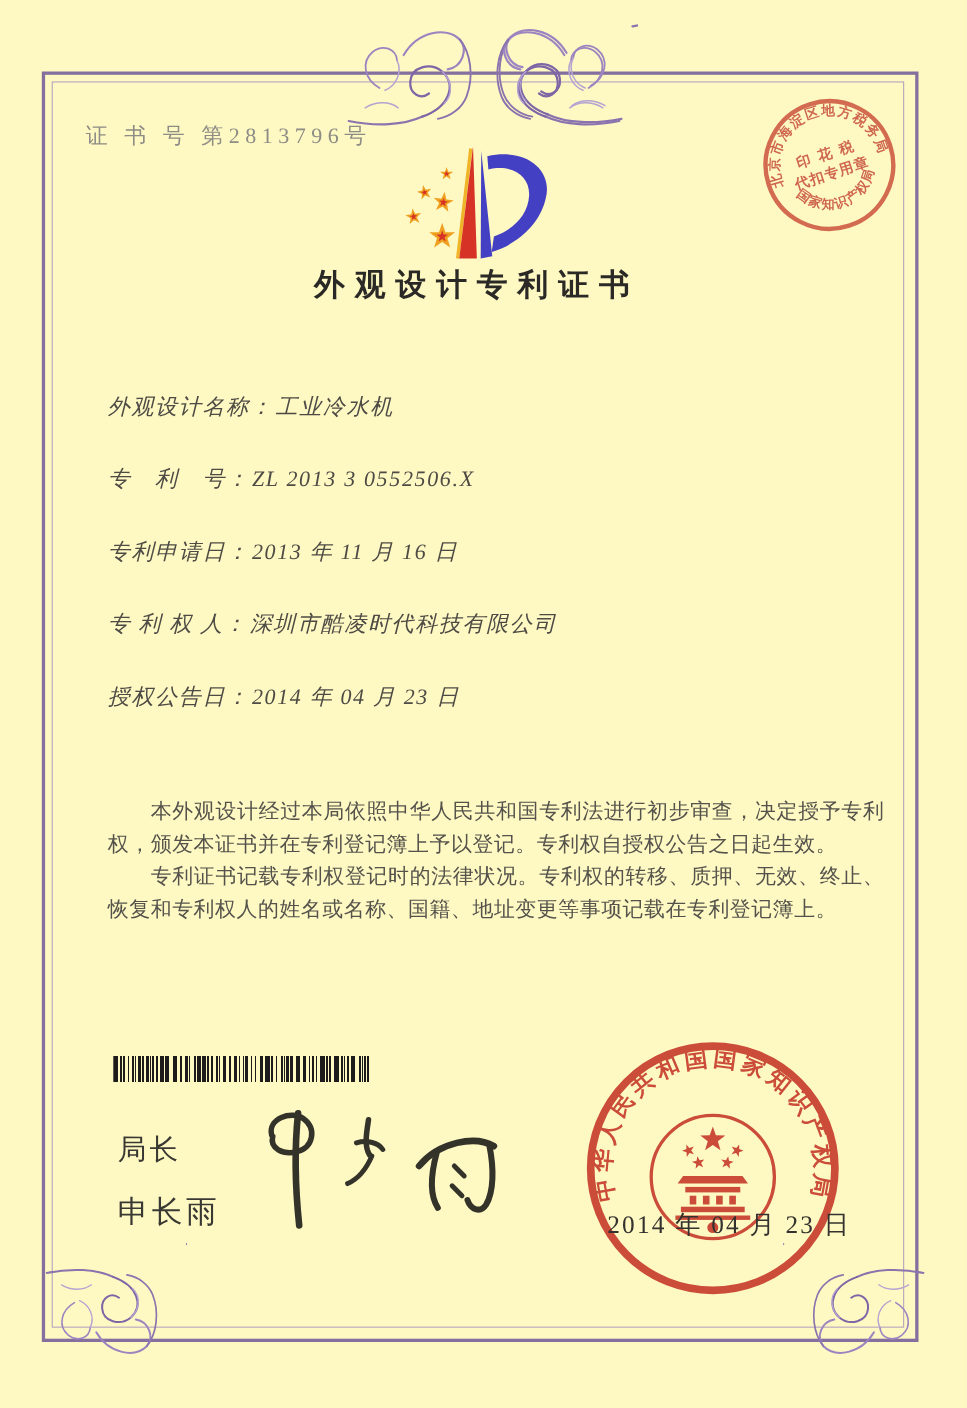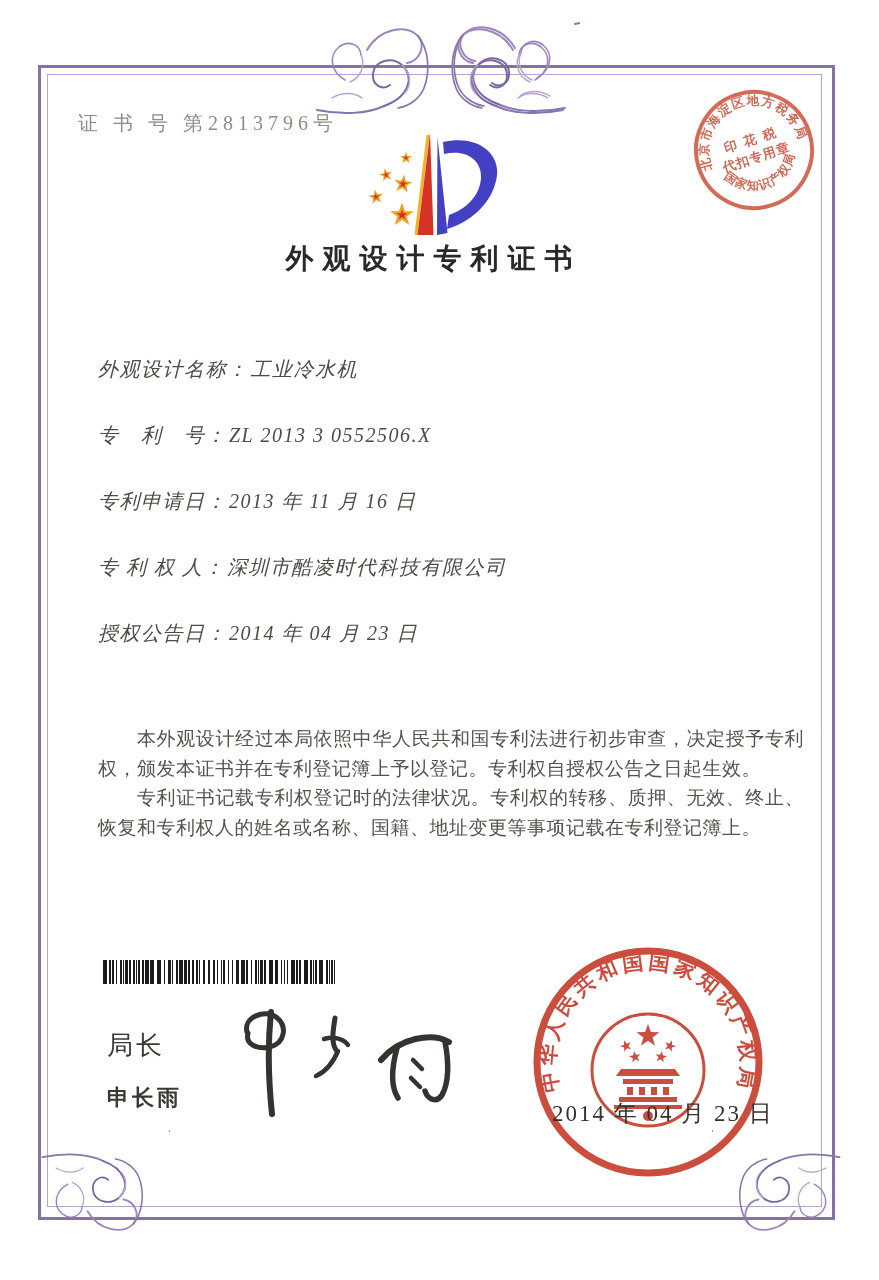--- a/index.html
+++ b/index.html
@@ -1,18 +1,18 @@
 <!DOCTYPE html>
 <html><head>
 <meta charset="utf-8">
 <style>
   html,body{margin:0;padding:0;background:#e8e8e8;}
   .page{
     position:relative;width:879px;height:1280px;margin:0 auto;
-    background:#ffffff;overflow:hidden;
+    background:#fef9c3;overflow:hidden;
     font-family:"Liberation Serif","DejaVu Serif",serif;
   }
   
   .frame-outer{position:absolute;left:38px;top:65px;width:791px;height:1149px;
     border:3px solid #6e5898;opacity:.85;}
   .frame-inner{position:absolute;left:47px;top:74px;width:773px;height:1131px;
     border:1px solid #a28fbe;opacity:.8;}
   .ornament{position:absolute;pointer-events:none;}
   
   .cert-no{position:absolute;left:78px;top:110px;font-size:20px;color:#8d8c85;
@@ -28,21 +28,21 @@
   
   .bodytext{position:absolute;left:98px;top:724px;width:706px;}
   .bodytext p{margin:0;padding:0;font-size:19px;line-height:29.5px;
     text-indent:2.05em;text-align:justify;color:#54524b;letter-spacing:.5px;}
   
   .barcode{position:absolute;left:103px;top:960px;width:236px;height:24px;}
   
   .signer{position:absolute;left:107px;top:1028px;
     font-family:"Liberation Sans","DejaVu Sans",sans-serif;color:#3a3833;}
   .signer .role{font-size:26px;letter-spacing:3px;}
-  .signer .name{font-size:22px;letter-spacing:3px;margin-top:20px;font-weight:bold;}
+  .signer .name{font-size:28px;letter-spacing:3px;margin-top:20px;}
   .signature-svg{position:absolute;left:185px;top:998px;}
   
   .office-seal{position:absolute;left:528px;top:942px;opacity:.93;}
   .seal-date{position:absolute;left:552px;top:1098px;font-size:23px;
     color:#34322e;letter-spacing:2px;white-space:nowrap;}
   .tax-stamp{position:absolute;left:684px;top:80px;transform:rotate(-18deg);opacity:.88;}
   
   .footer{position:absolute;left:38px;top:1163px;width:791px;text-align:center;
     font-size:16px;color:#8d8c85;letter-spacing:4px;}
 </style>

